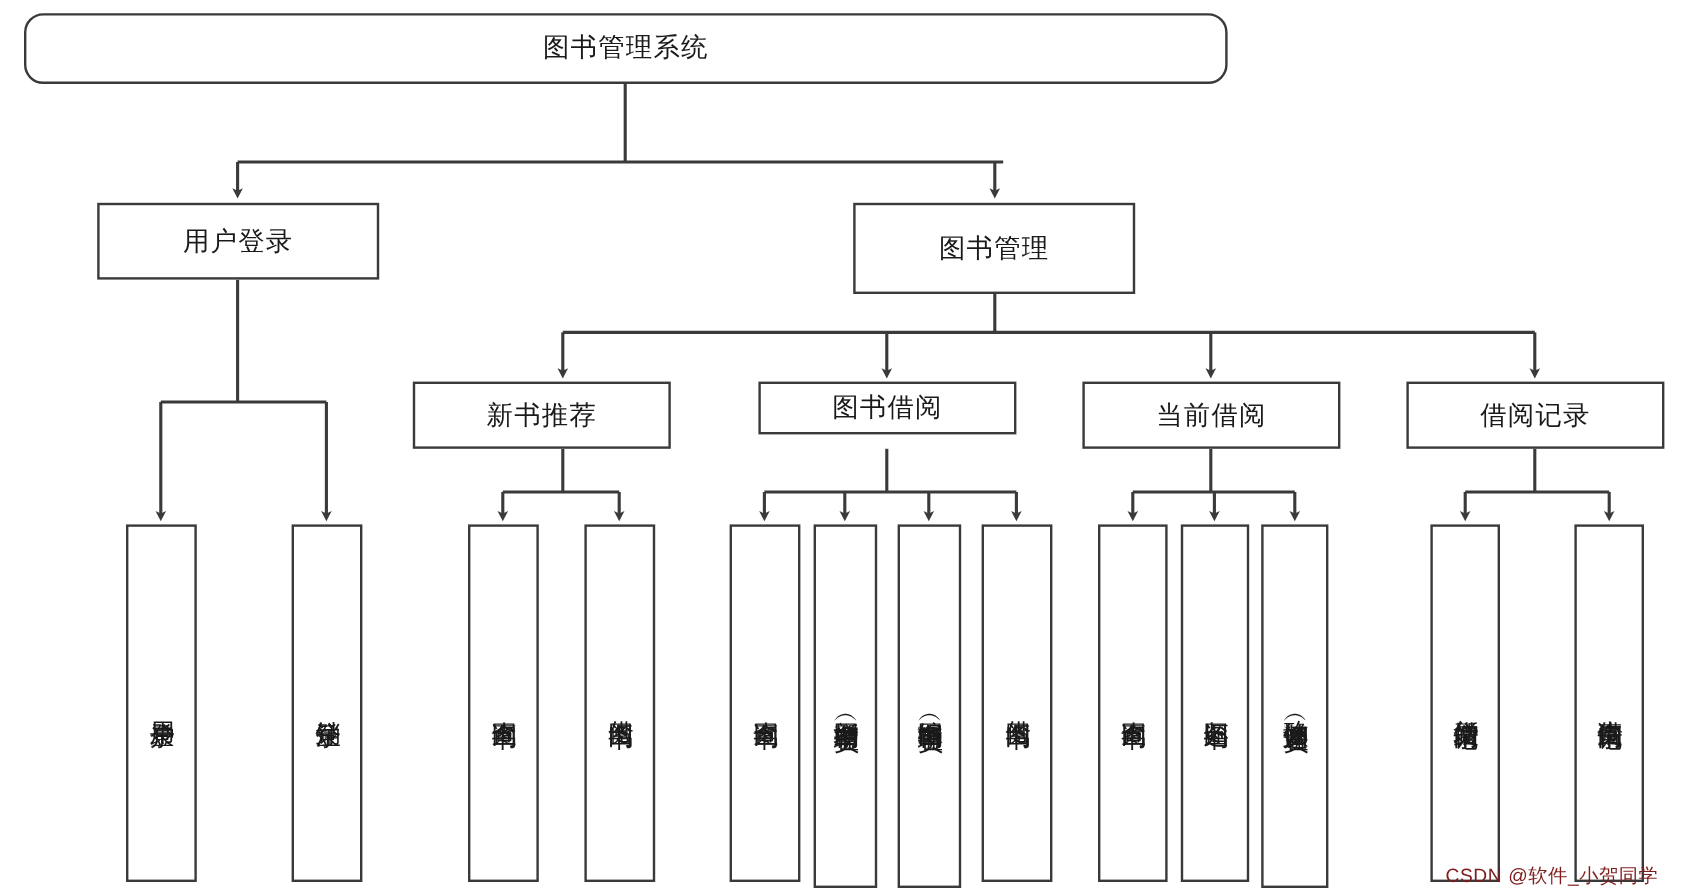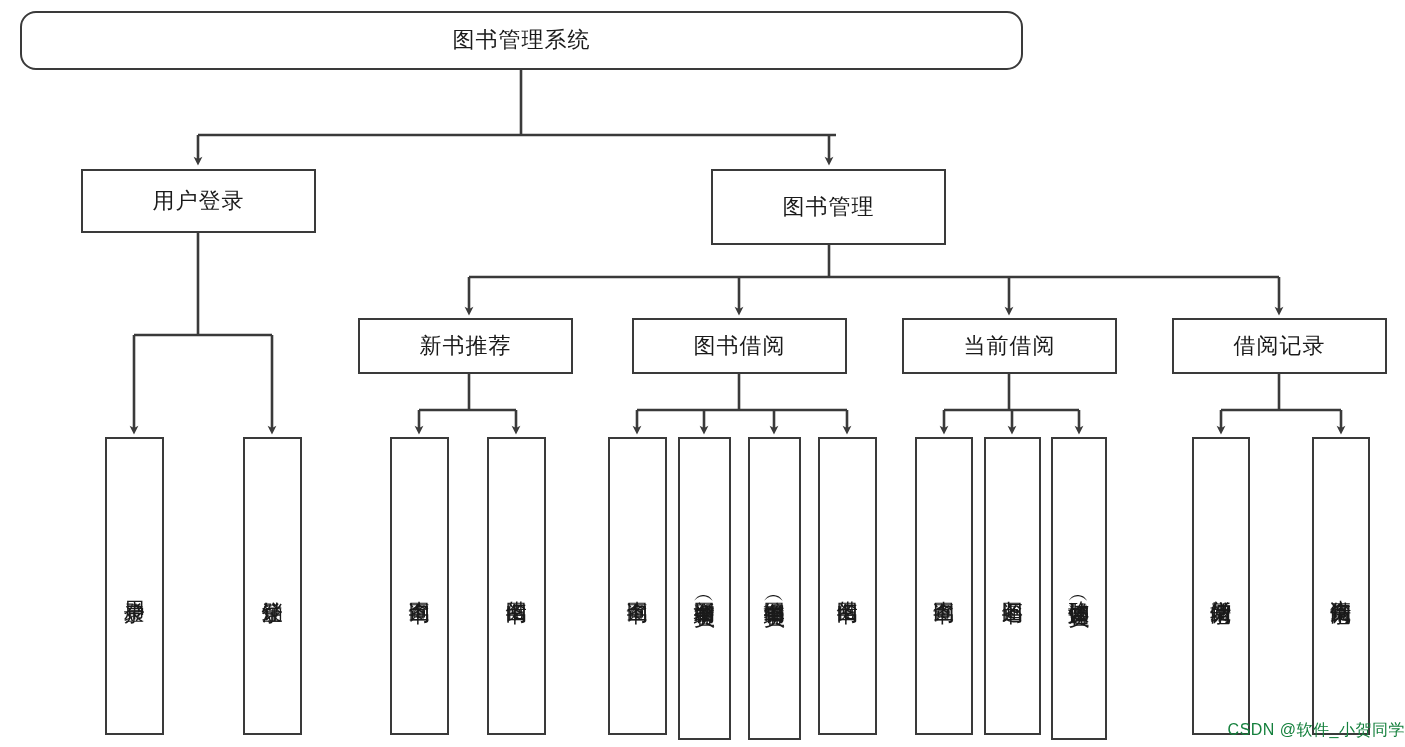--- a/index.html
+++ b/index.html
@@ -56,24 +56,24 @@
     text-orientation: upright;
     display: block;
     text-align: center;
   }
   .root {
     font-size: 23px;
     border-radius: 16px;
   }
   .watermark {
     position: absolute;
-    right: 0;
+    right: 23px;
     bottom: 6px;
     font-size: 16px;
-    color: #15803d;
+    color: #7f1d1d;
     letter-spacing: 0.5px;
     white-space: nowrap;
     user-select: none;
   }
 </style>
 </head>
 <body>
 
 <div id="canvas">
 
@@ -131,24 +131,24 @@
     <span>图书管理系统</span>
   </div>
 
   <div class="node h" style="left:81px; top:169px; width:235px; height:64px;">
     <span>用户登录</span>
   </div>
   <div class="node h" style="left:711px; top:169px; width:235px; height:76px;">
     <span>图书管理</span>
   </div>
 
-  <div class="node h" style="left:358px; top:318px; width:215px; height:56px;">
+  <div class="node h" style="left:344px; top:318px; width:215px; height:56px;">
     <span>新书推荐</span>
   </div>
-  <div class="node h" style="left:632px; top:318px; width:215px; height:56px;">
+  <div class="node h" style="left:632px; top:318px; width:215px; height:44px;">
     <span>图书借阅</span>
   </div>
   <div class="node h" style="left:902px; top:318px; width:215px; height:56px;">
     <span>当前借阅</span>
   </div>
   <div class="node h" style="left:1172px; top:318px; width:215px; height:56px;">
     <span>借阅记录</span>
   </div>
 
   <div class="node v" style="left:105px; top:437px; width:59px; height:298px;">

